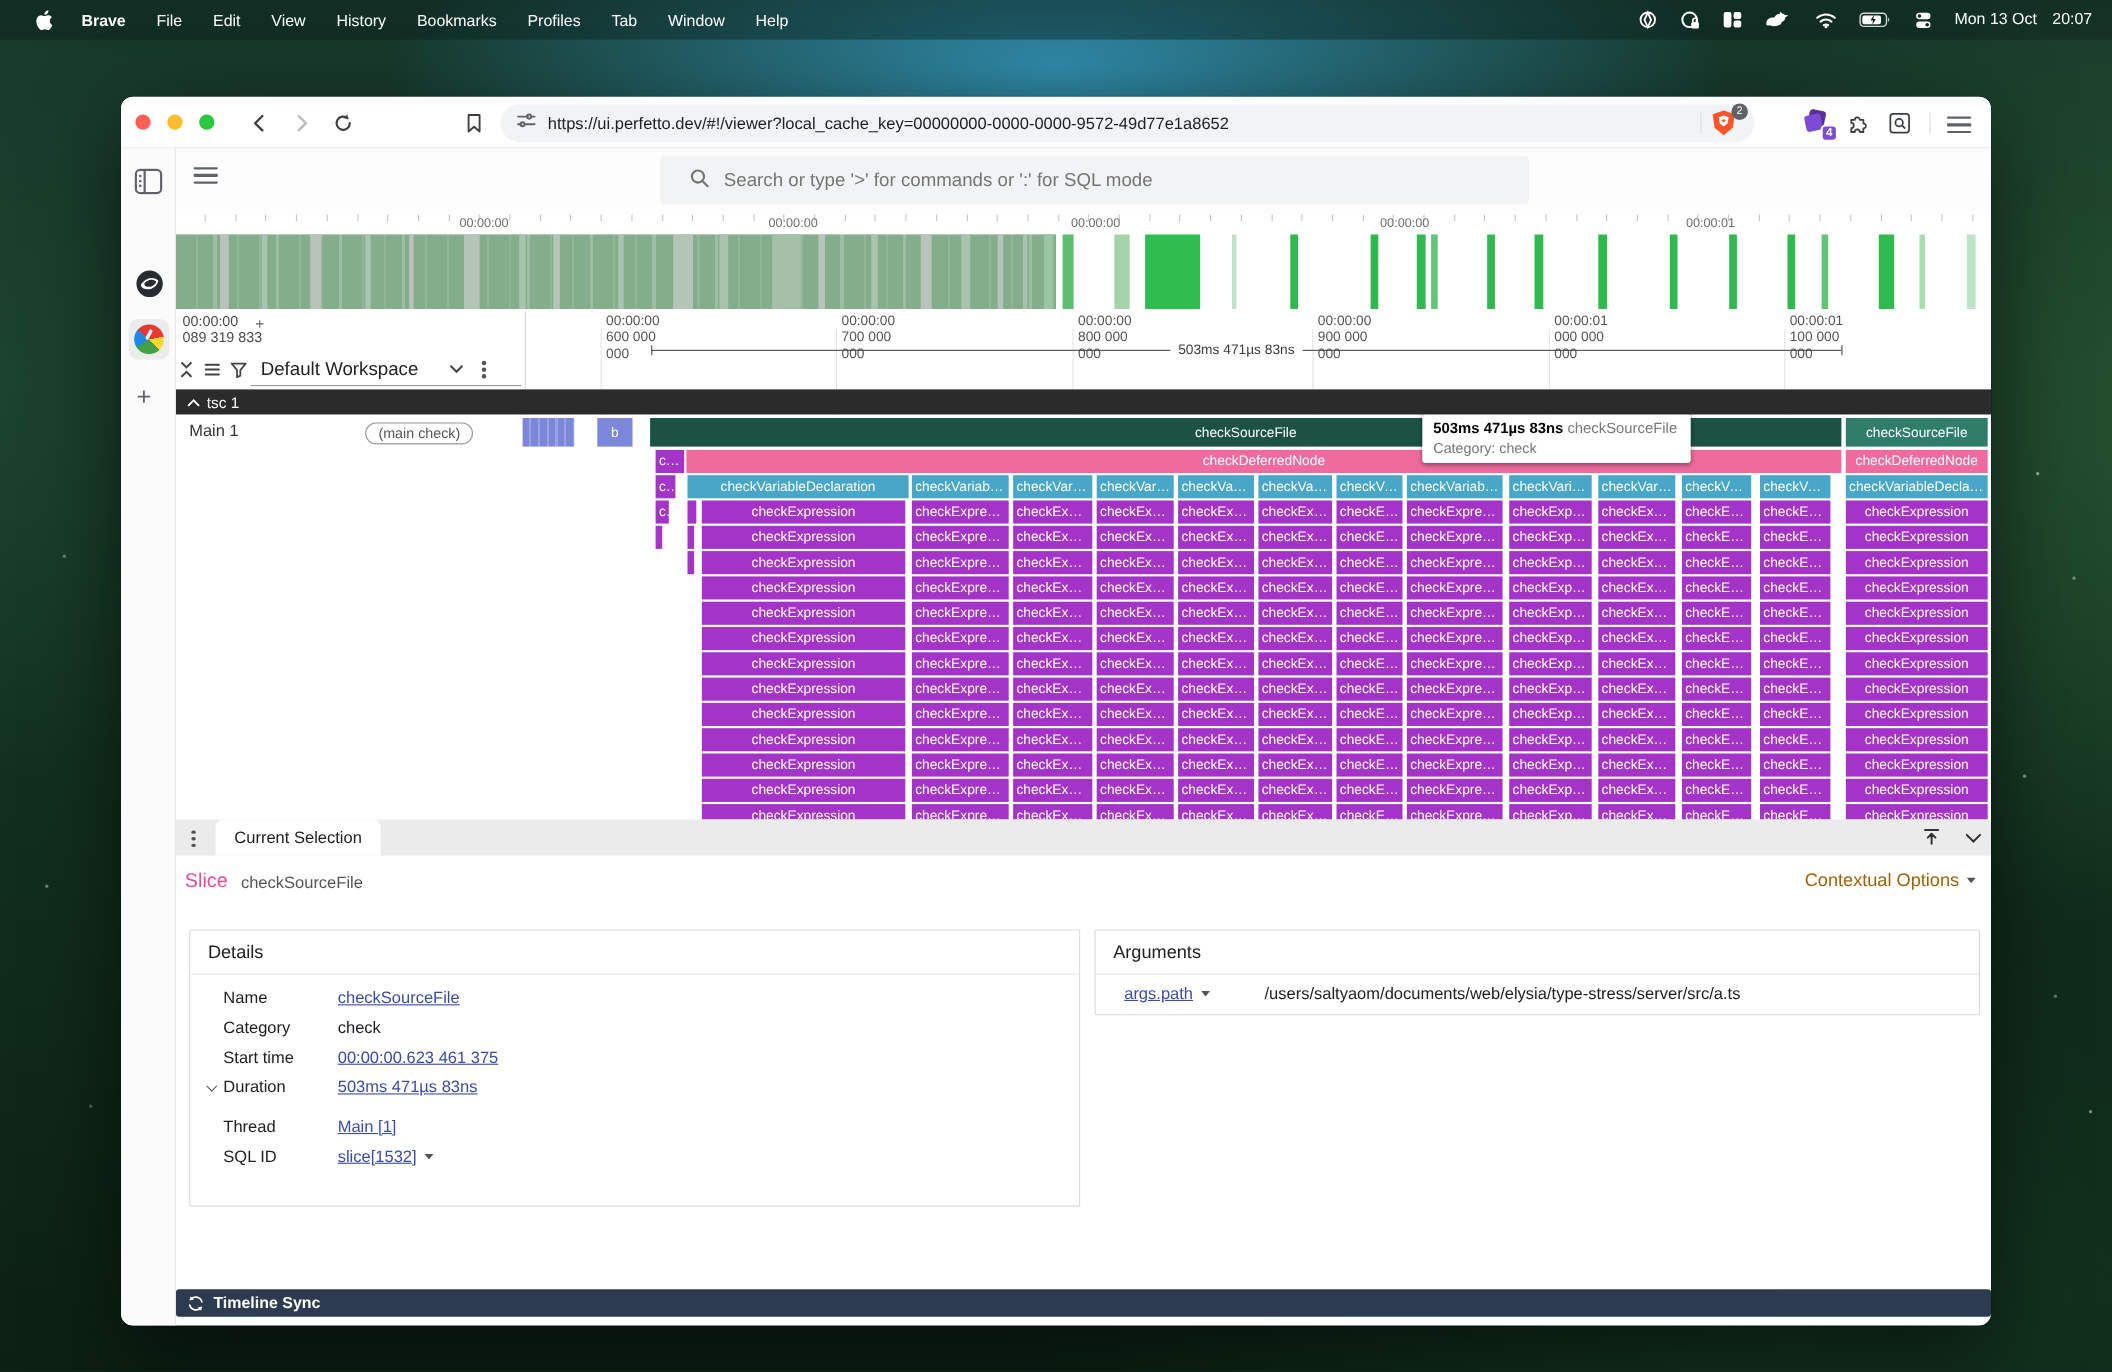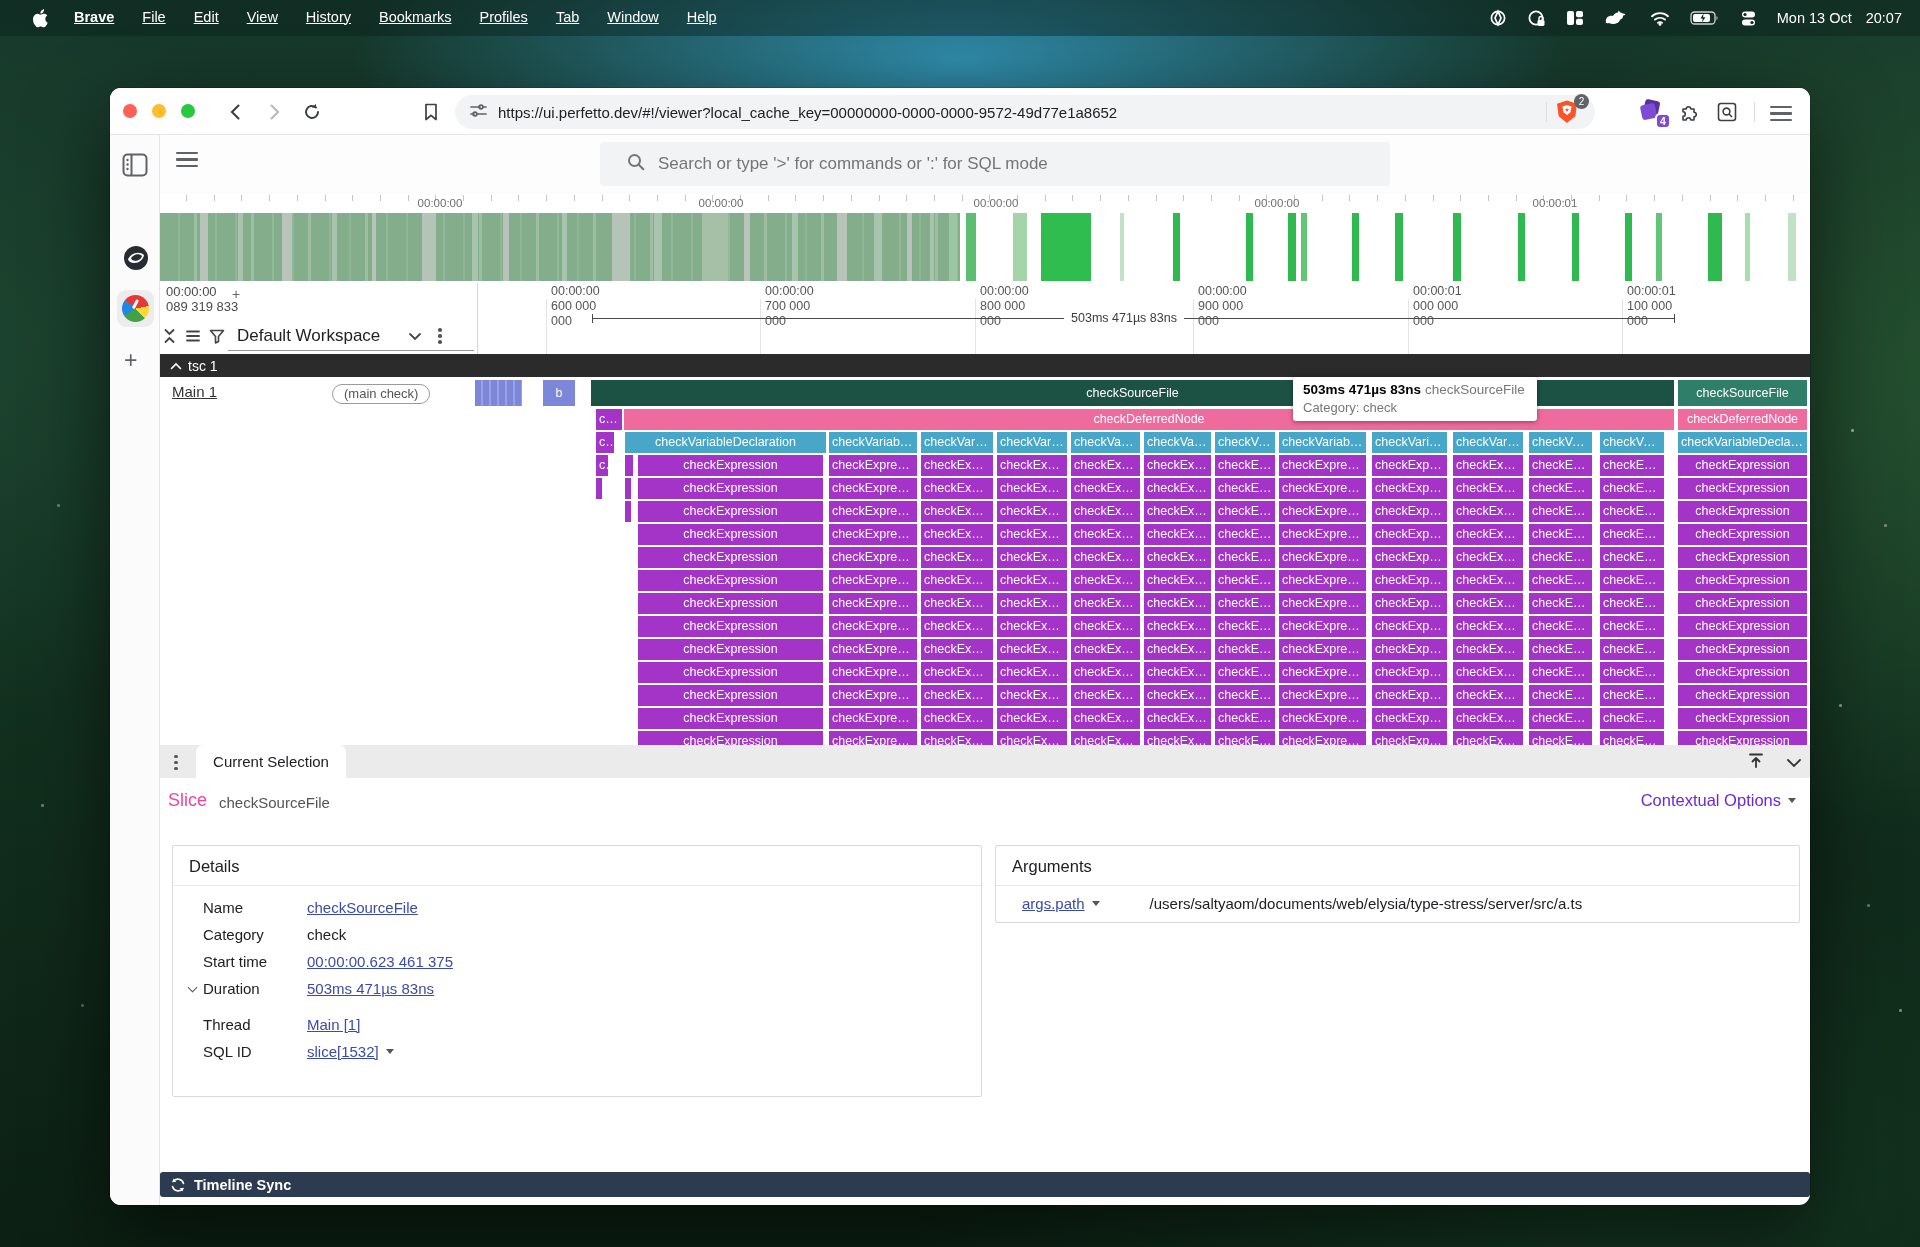--- a/index.html
+++ b/index.html
@@ -10,21 +10,21 @@
     background-image:
       radial-gradient(ellipse 980px 300px at 50% 60px,#2f8aa9 0%,rgba(47,138,169,0) 62%),
       radial-gradient(ellipse 620px 520px at -3% 28%,#1d4530 0%,rgba(29,69,48,0) 70%),
       radial-gradient(ellipse 700px 640px at 103% 30%,#25512f 0%,rgba(37,81,47,0) 72%),
       radial-gradient(ellipse 900px 420px at 85% 95%,#143722 0%,rgba(20,55,34,0) 80%),
       linear-gradient(180deg,#17392c 0%,#12301f 55%,#0c2013 100%);}
   .abs{position:absolute;}
   
   .menubar{left:0;top:0;width:1920px;height:36px;background:rgba(10,32,26,.42);
     display:flex;align-items:center;color:#fff;font-size:14.5px;}
-  .menubar .left{display:flex;align-items:flex-start;gap:0;padding-left:18px;text-decoration:underline;}
+  .menubar .left{display:flex;align-items:flex-end;gap:0;padding-left:18px;}
   .menu-item{padding:0 14px;}
   .menu-item.bold{font-weight:bold;}
   .apple{padding:0 12px 0 14px;display:flex;align-items:center;}
   .menubar .right{margin-left:auto;display:flex;align-items:center;gap:20px;padding-right:18px;}
   .statico{display:flex;align-items:center;}
   .mtime{display:flex;gap:14px;font-size:14.5px;}
   
   .window{left:110px;top:88px;width:1700px;height:1117px;background:#fff;border-radius:11px;
     box-shadow:0 30px 80px rgba(0,0,0,.55),0 0 0 1px rgba(0,0,0,.15);overflow:hidden;}
   .toolbar{left:0;top:0;width:1700px;height:47px;background:#ffffff;border-bottom:1px solid #e4e4e4;}
@@ -70,39 +70,39 @@
   .axtick{position:absolute;font-size:12.5px;color:#555;line-height:15px;top:196px;}
   .gridline{position:absolute;width:1px;background:#e4e4e4;top:211px;height:446px;}
   .panelline{position:absolute;left:367px;top:195px;width:1px;height:462px;background:#d6d6d6;}
   .measline{position:absolute;top:230px;height:1px;background:#4a4a4a;}
   .meastick{position:absolute;top:226px;width:1px;height:9px;background:#4a4a4a;}
   .measlabel{position:absolute;top:223px;font-size:12.5px;color:#3c3c3c;background:#fff;padding:0 7px;transform:translateX(-50%);}
   
   .groupbar{left:50px;top:266px;width:1650px;height:23px;background:#2b2b2b;color:#fff;
     display:flex;align-items:center;font-size:14px;}
   .trackarea{left:50px;top:289px;width:1650px;height:368px;background:#fff;}
-  .trackname{left:62px;top:295px;font-size:15px;color:#333;text-decoration:underline;}
+  .trackname{left:62px;top:295px;font-size:15px;color:#333;}
   .chip{left:222px;top:296px;border:1px solid #9a9a9a;border-radius:11px;font-size:13px;color:#555;
     padding:1px 11px;line-height:16px;}
   .flameclip{left:50px;top:290px;width:1648px;height:367px;overflow:hidden;}
   .sl{position:absolute;overflow:hidden;text-overflow:ellipsis;white-space:nowrap;text-align:center;
     color:#fff;font-size:12.5px;font-weight:500;line-height:21px;height:21px;padding:0 3px;}
   .striped{background:repeating-linear-gradient(90deg,#7c87da 0 6px,#99a1e6 6px 8px);}
   .tooltip{left:1183px;top:289px;width:244px;height:44px;background:#fff;border-radius:3px;
     box-shadow:0 1px 5px rgba(0,0,0,.4);padding:4px 10px;font-size:13.5px;z-index:30;line-height:18px;}
   .tooltip .tname{color:#777;}
   .tooltip .tcat{color:#777;font-size:13px;}
   
   .tabbar{left:50px;top:657px;width:1650px;height:33px;background:#ebebeb;}
   .tab{left:86px;top:657px;width:150px;height:33px;background:#fff;border-radius:7px 7px 0 0;
     text-align:center;line-height:33px;font-size:15px;color:#202124;}
   .selrow{left:50px;top:690px;width:1650px;height:44px;background:#fff;display:flex;align-items:center;}
   .selkind{font-size:18px;color:#ec4899;margin-left:8px;}
   .selname{font-size:15px;color:#555;margin-left:12px;margin-top:4px;}
-  .ctxopt{position:absolute;right:14px;display:flex;align-items:center;font-size:16.5px;color:#6d28d9;}
+  .ctxopt{position:absolute;right:14px;display:flex;align-items:center;font-size:16.5px;color:#a16207;}
   .card{position:absolute;background:#fff;border:1px solid #d9d9d9;border-radius:2px;}
   .cardtitle{font-size:16.5px;color:#202124;padding:11px 16px 9px 16px;border-bottom:1px solid #e8e8e8;}
   .drow{display:flex;align-items:center;height:27px;font-size:15px;}
   .dchev{width:22px;display:flex;justify-content:center;}
   .chevmark{width:7px;height:7px;border-right:1.6px solid #555;border-bottom:1.6px solid #555;transform:rotate(45deg);margin-top:-3px;}
   .dlabel{width:104px;color:#202124;}
   .dvalue{color:#202124;}
   .dlink{color:#3b4ba9;text-decoration:underline;}
   .caret{display:inline-block;width:0;height:0;border-left:4.5px solid transparent;border-right:4.5px solid transparent;
     border-top:5.5px solid #555;margin-left:7px;vertical-align:middle;}

